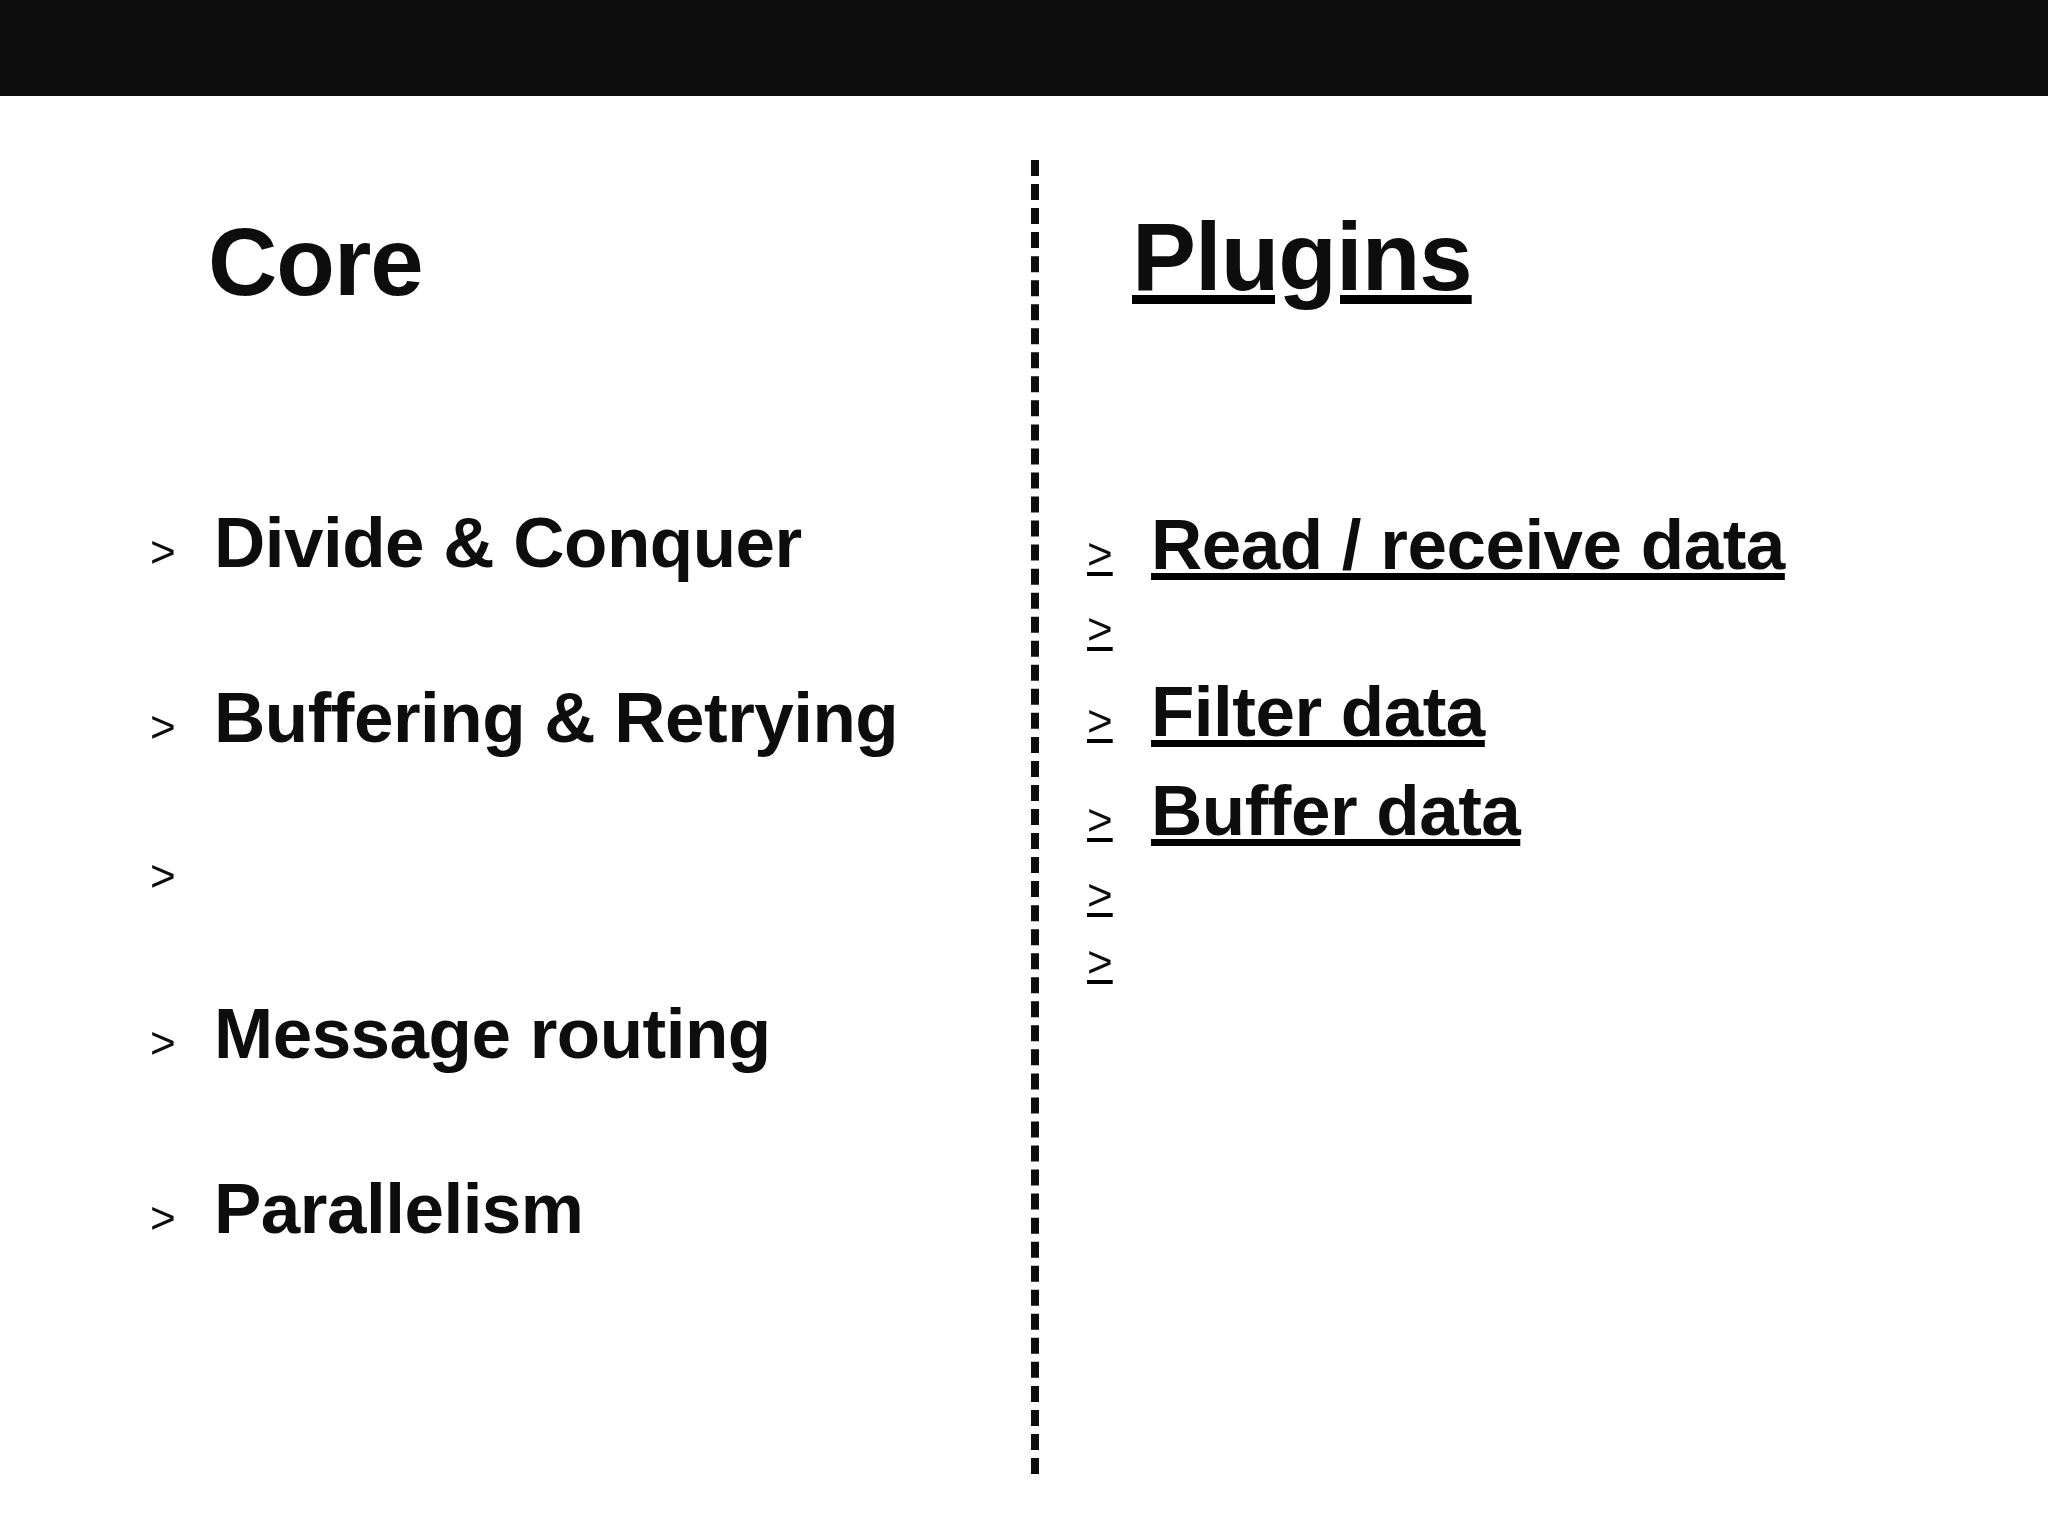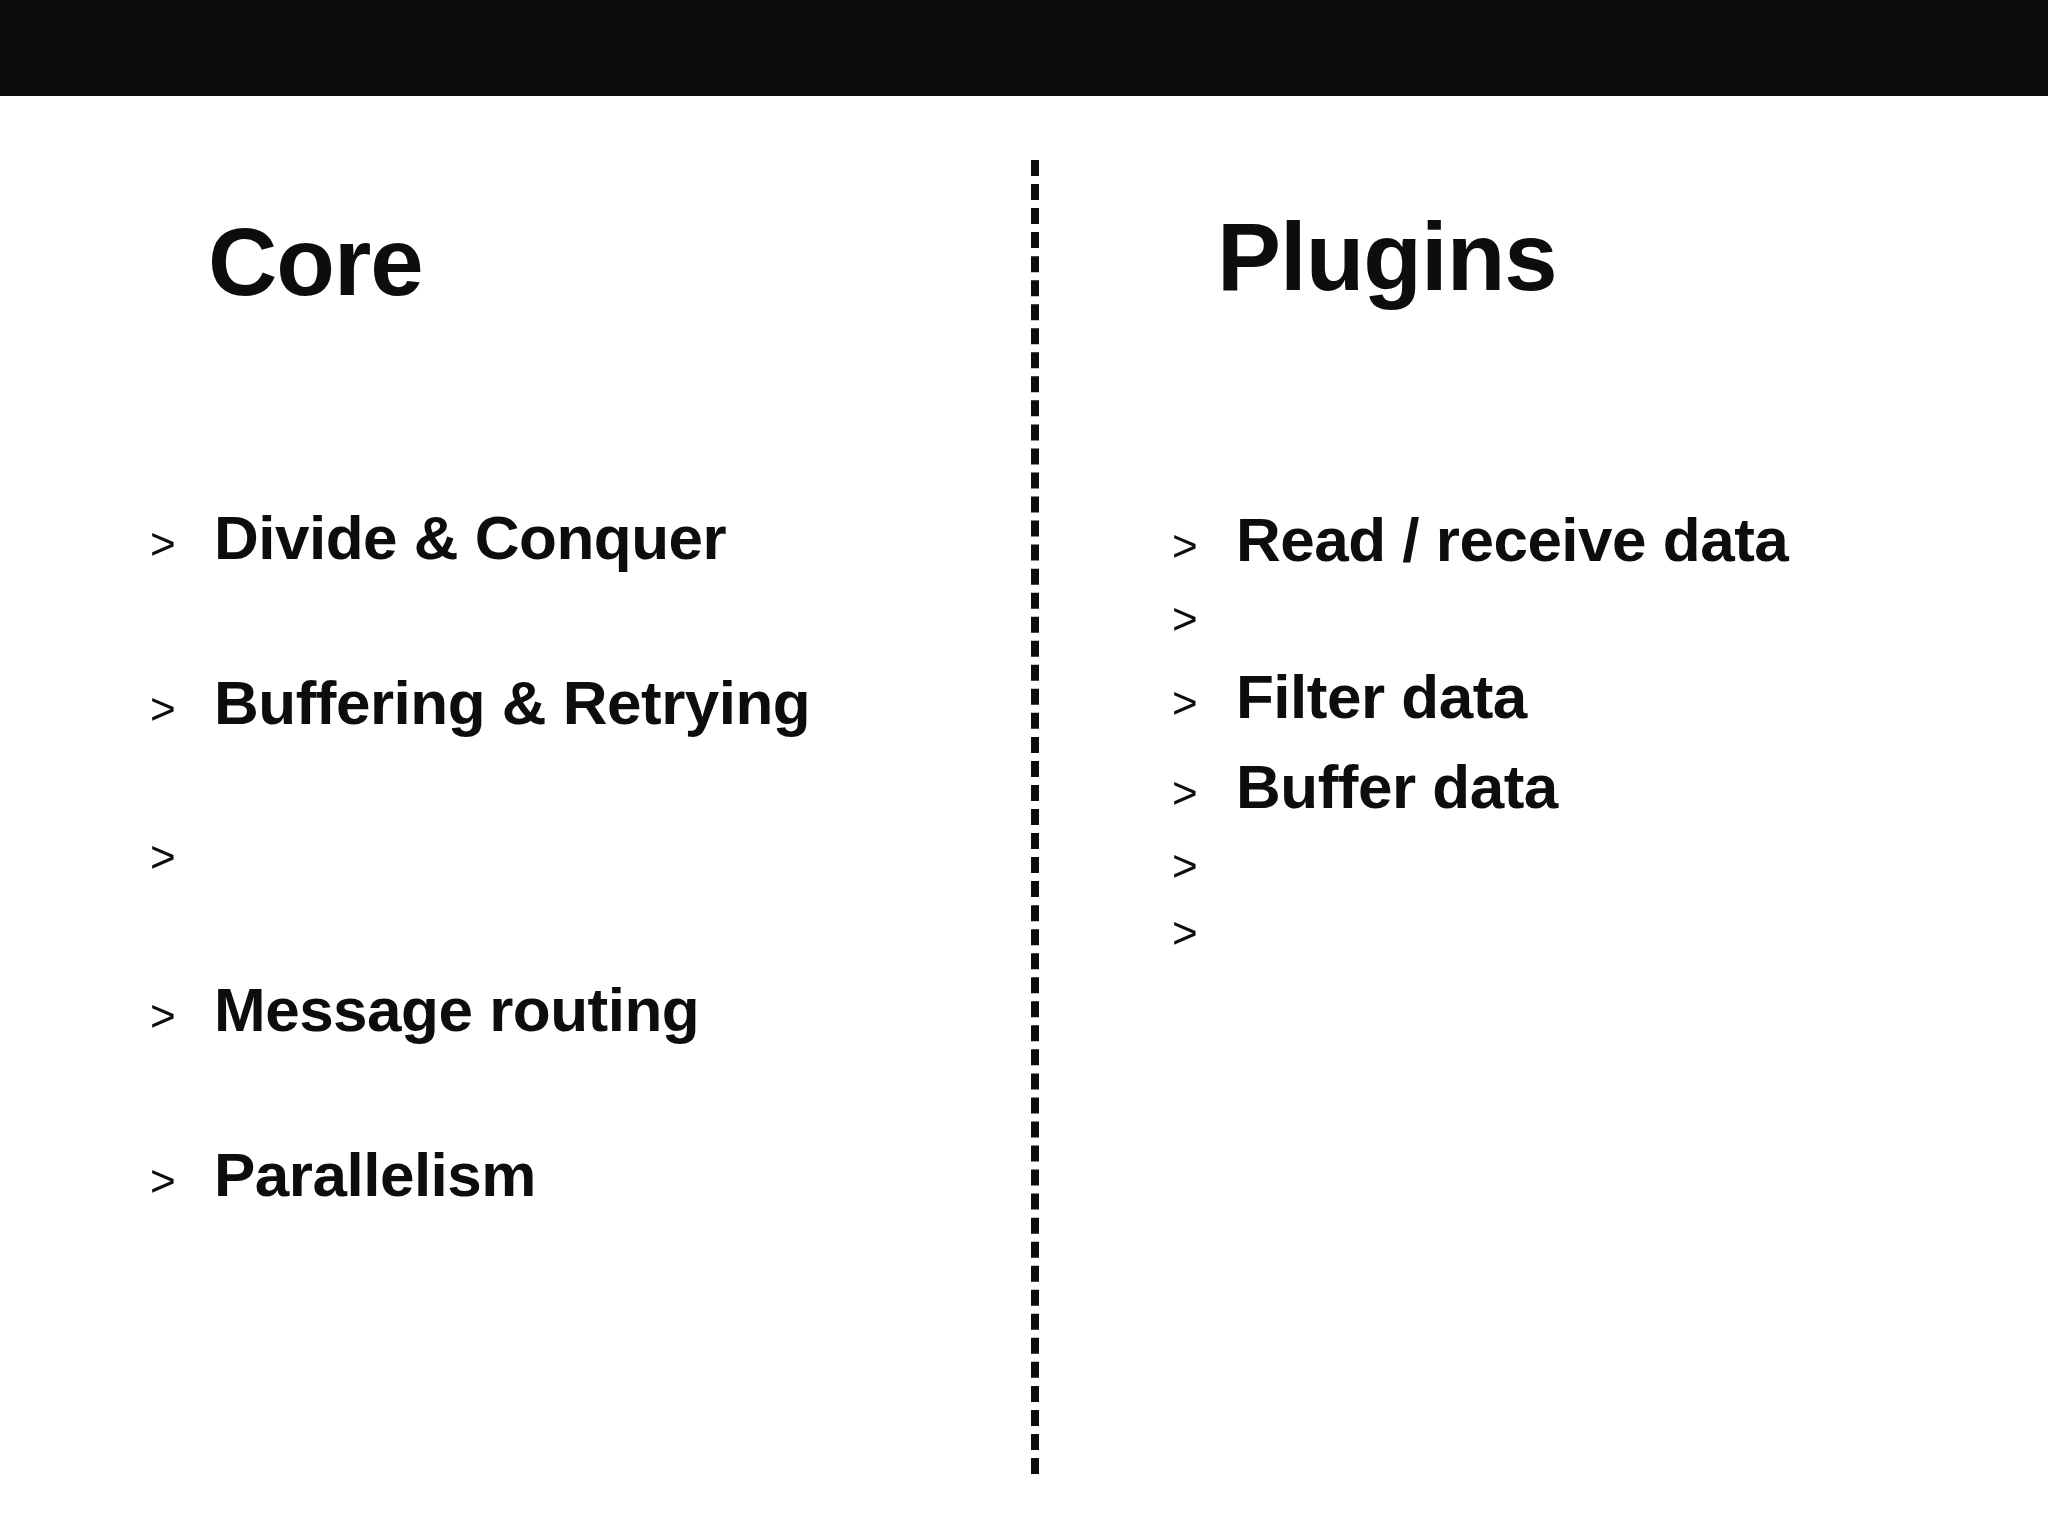--- a/index.html
+++ b/index.html
@@ -48,21 +48,21 @@
     height: 1314px;
     border-left: 8px dashed #0d0d0d;
   }
 
   
   .column {
     position: absolute;
     top: 0;
   }
   .column-left  { left: 150px;  width: 830px; }
-  .column-right { left: 1172px; width: 870px; }
+  .column-right { left: 1087px; width: 870px; text-decoration: underline; }
 
   .column-title {
     font-weight: 700;
     font-size: 96px;
     line-height: 1.0;
     color: #0d0d0d;
     letter-spacing: -1px;
     white-space: nowrap;
   }
   .column-left .column-title  { margin: 118px 0 0 58px; }
@@ -90,21 +90,21 @@
     flex: 0 0 auto;
     width: 64px;
     font-size: 44px;
     font-weight: 400;
     line-height: 1;
     color: #0d0d0d;
   }
 
   .bullet-text {
     flex: 0 0 auto;
-    font-size: 62px;
+    font-size: 71px;
     font-weight: 700;
     line-height: 1.08;
     letter-spacing: -0.5px;
   }
 </style>
 </head>
 <body>
 
 <div class="slide">
 

